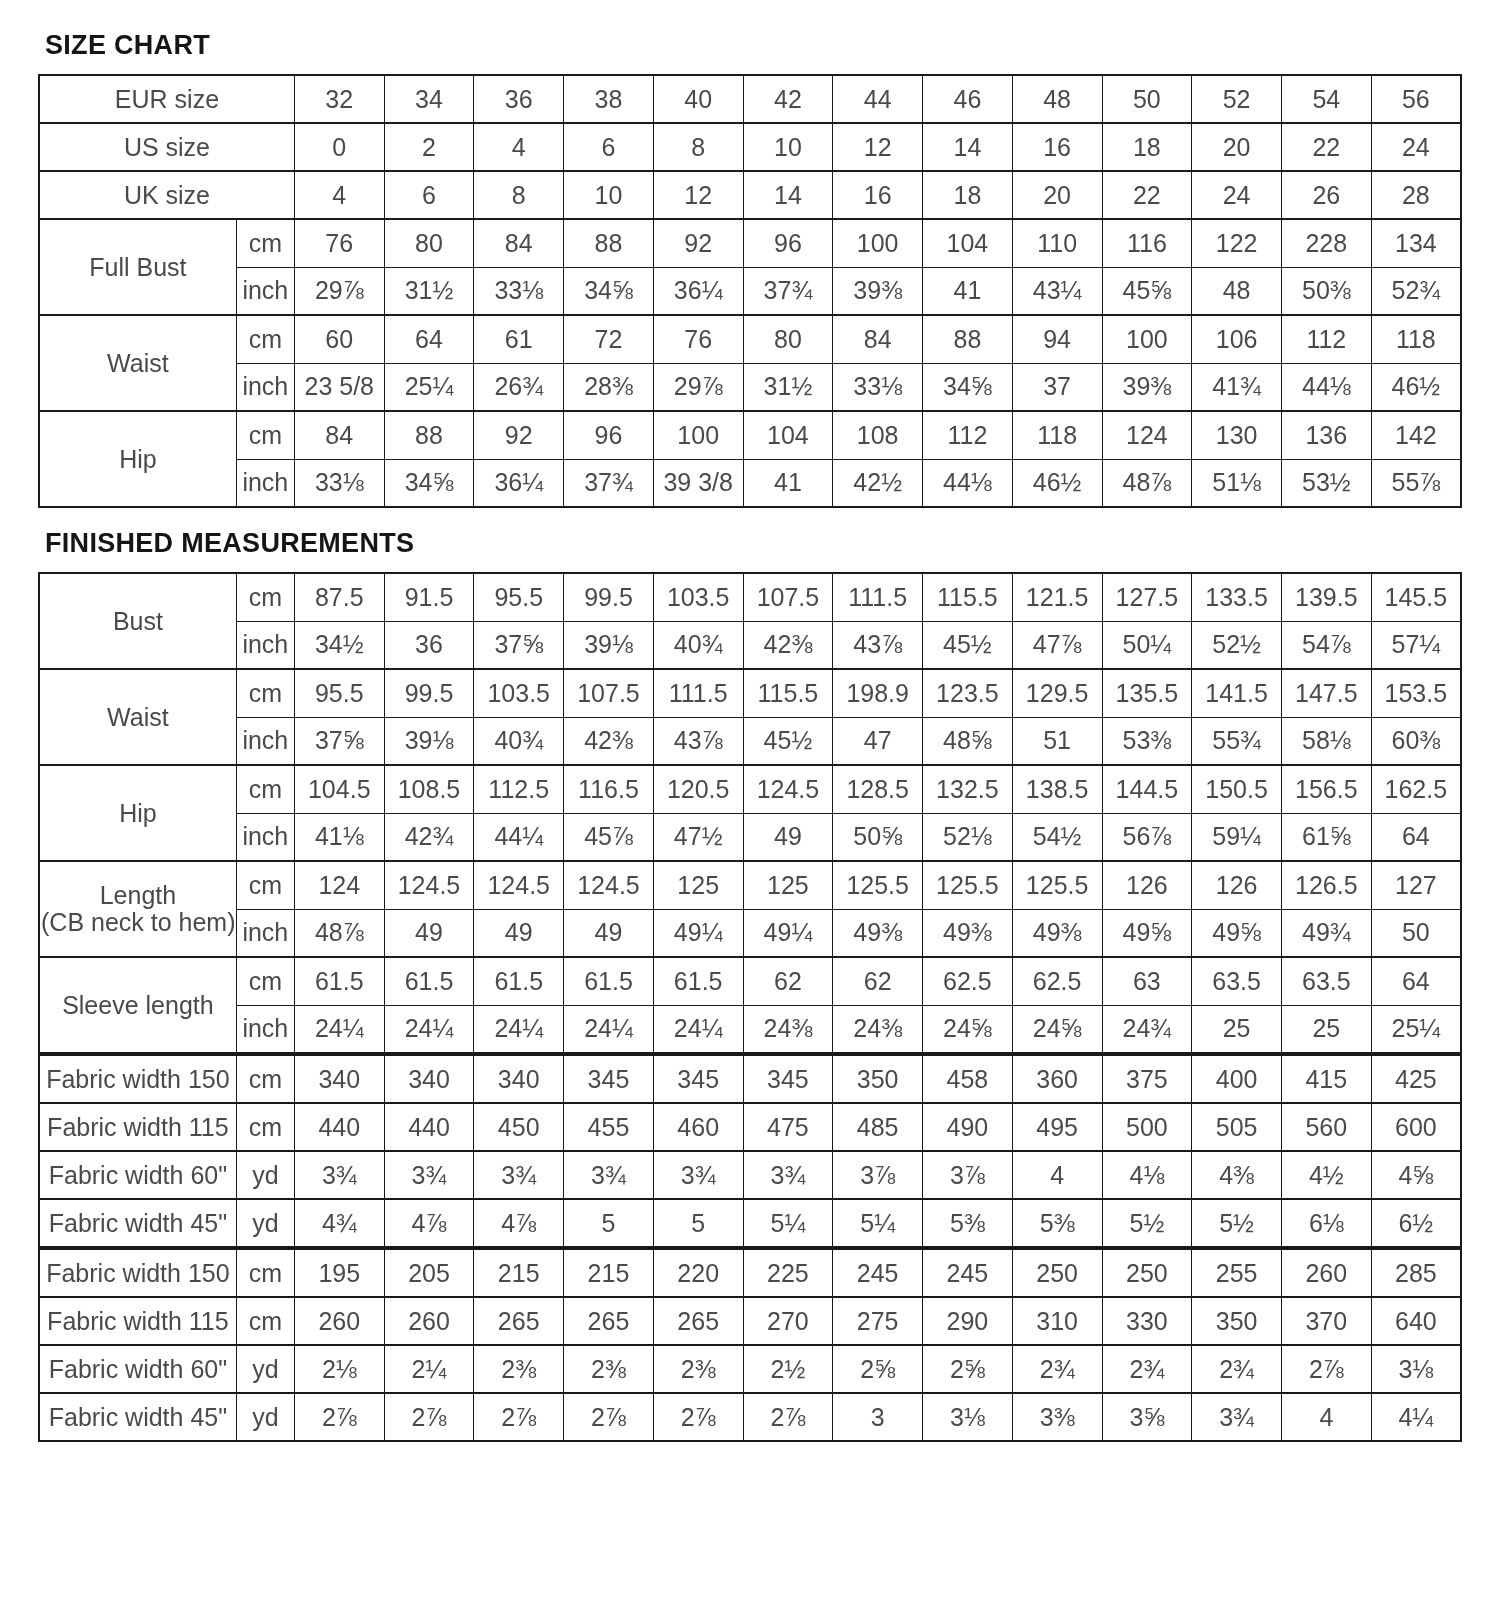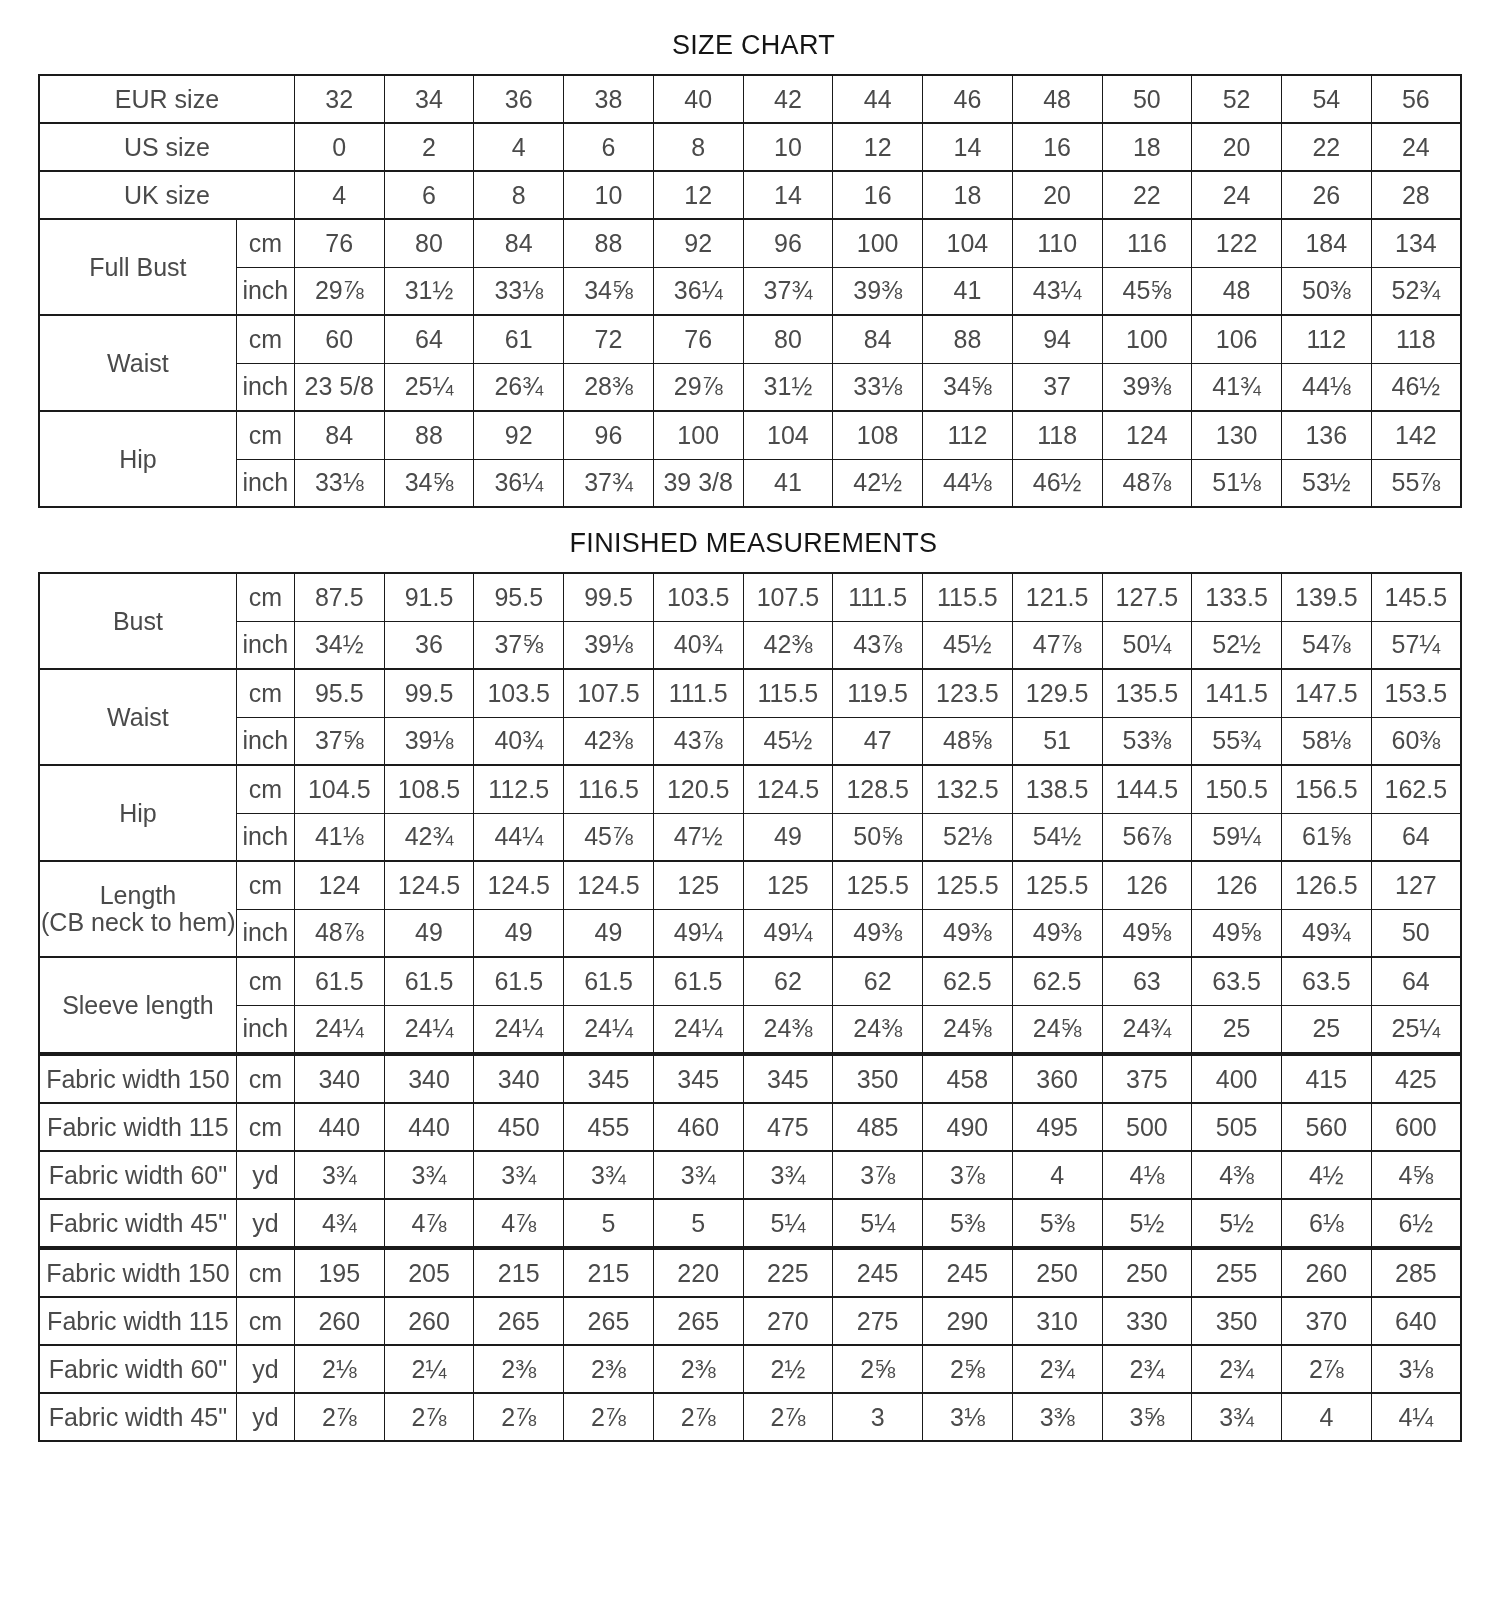--- a/index.html
+++ b/index.html
@@ -4,22 +4,22 @@
 <style>
   * { box-sizing: border-box; }
   html, body { margin: 0; padding: 0; background: #ffffff; }
   body {
     width: 1500px; height: 1616px; overflow: hidden;
     font-family: "Liberation Sans", "DejaVu Sans", sans-serif;
     color: #424242;
   }
   .page { padding: 24px 38px 0 38px; }
   .section-title {
-    font-size: 27px; font-weight: 400; color: #151515;
-    margin: 20px 0 13px 7px; letter-spacing: 0.3px; text-align: center;
+    font-size: 27px; font-weight: 700; color: #151515;
+    margin: 20px 0 13px 7px; letter-spacing: 0.3px;
   }
   .section:first-child .section-title { margin-top: 6px; }
   table.measure {
     border-collapse: collapse; table-layout: fixed;
     width: 1424px; border: 2.6px solid #1a1a1a;
   }
   table.measure td {
     border: 1.4px solid #1a1a1a;
     height: 48px; padding: 0 1px;
     text-align: center; vertical-align: middle;
@@ -120,21 +120,21 @@
             <td class="value-cell">80</td>
             <td class="value-cell">84</td>
             <td class="value-cell">88</td>
             <td class="value-cell">92</td>
             <td class="value-cell">96</td>
             <td class="value-cell">100</td>
             <td class="value-cell">104</td>
             <td class="value-cell">110</td>
             <td class="value-cell">116</td>
             <td class="value-cell">122</td>
-            <td class="value-cell">184</td>
+            <td class="value-cell">228</td>
             <td class="value-cell">134</td>
           </tr>
           <tr>
             <td class="unit-cell">inch</td>
             <td class="value-cell">29⅞</td>
             <td class="value-cell">31½</td>
             <td class="value-cell">33⅛</td>
             <td class="value-cell">34⅝</td>
             <td class="value-cell">36¼</td>
             <td class="value-cell">37¾</td>
@@ -280,21 +280,21 @@
             <td class="label-cell" rowspan="2">
               <div>Waist</div>
             </td>
             <td class="unit-cell">cm</td>
             <td class="value-cell">95.5</td>
             <td class="value-cell">99.5</td>
             <td class="value-cell">103.5</td>
             <td class="value-cell">107.5</td>
             <td class="value-cell">111.5</td>
             <td class="value-cell">115.5</td>
-            <td class="value-cell">119.5</td>
+            <td class="value-cell">198.9</td>
             <td class="value-cell">123.5</td>
             <td class="value-cell">129.5</td>
             <td class="value-cell">135.5</td>
             <td class="value-cell">141.5</td>
             <td class="value-cell">147.5</td>
             <td class="value-cell">153.5</td>
           </tr>
           <tr>
             <td class="unit-cell">inch</td>
             <td class="value-cell">37⅝</td>

